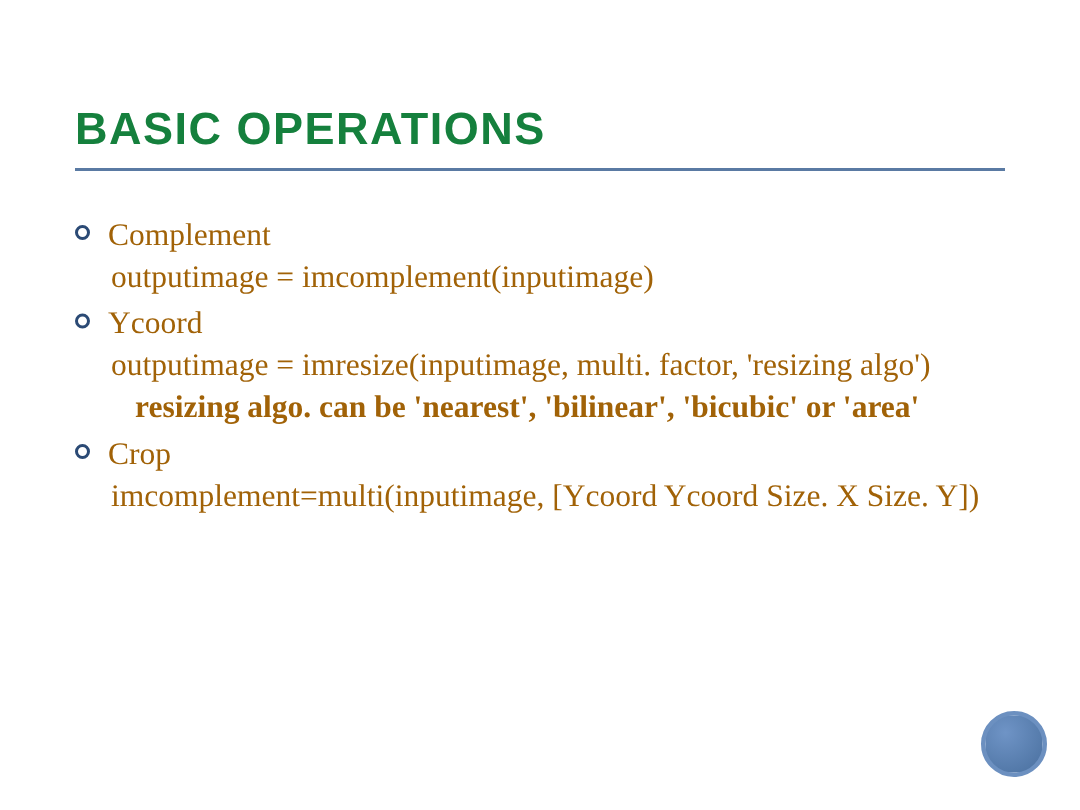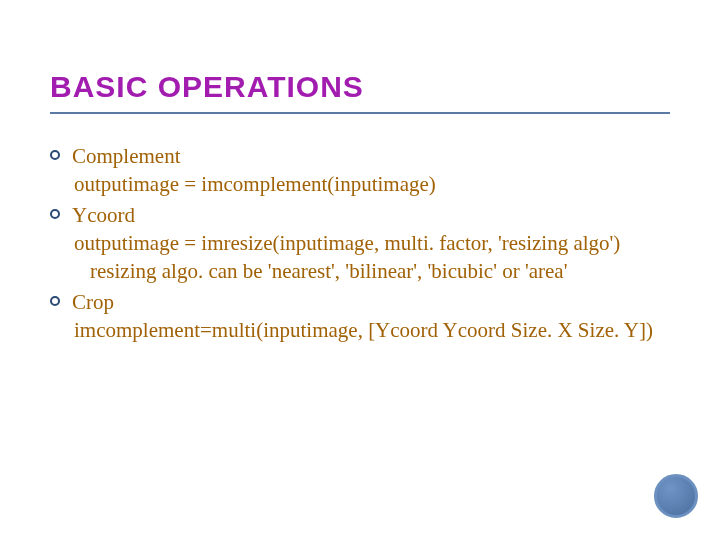--- a/index.html
+++ b/index.html
@@ -7,21 +7,21 @@
   .slide {
     position: relative;
     width: 720px;
     height: 540px;
     background: #fff;
     padding: 70px 50px 40px 50px;
   }
   .title {
     font-family: Arial, Helvetica, sans-serif;
     font-size: 30px;
-    color: #a21caf;
+    color: #15803d;
     letter-spacing: 1px;
     border-bottom: 2px solid #5a7aa3;
     padding-bottom: 8px;
     margin-bottom: 28px;
   }
   .content {
     font-size: 21px;
     line-height: 1.35;
     color: #a16207;
   }
@@ -31,21 +31,21 @@
     display: inline-block;
     width: 10px; height: 10px;
     border: 2px solid #2b4a75;
     border-radius: 50%;
     margin-top: 8px;
     margin-right: 12px;
     flex: 0 0 auto;
   }
   .head { flex: 1; }
   .sub { margin-left: 24px; }
-  .sub2 { margin-left: 40px; }
+  .sub2 { margin-left: 40px; font-weight: bold; }
   .fn { }
   .corner {
     position: absolute;
     right: 22px;
     bottom: 22px;
     width: 44px; height: 44px;
     border: 3px solid #6c90c0;
     border-radius: 50%;
     background: radial-gradient(circle at 35% 30%, #6f94c6, #496f9e);
   }

